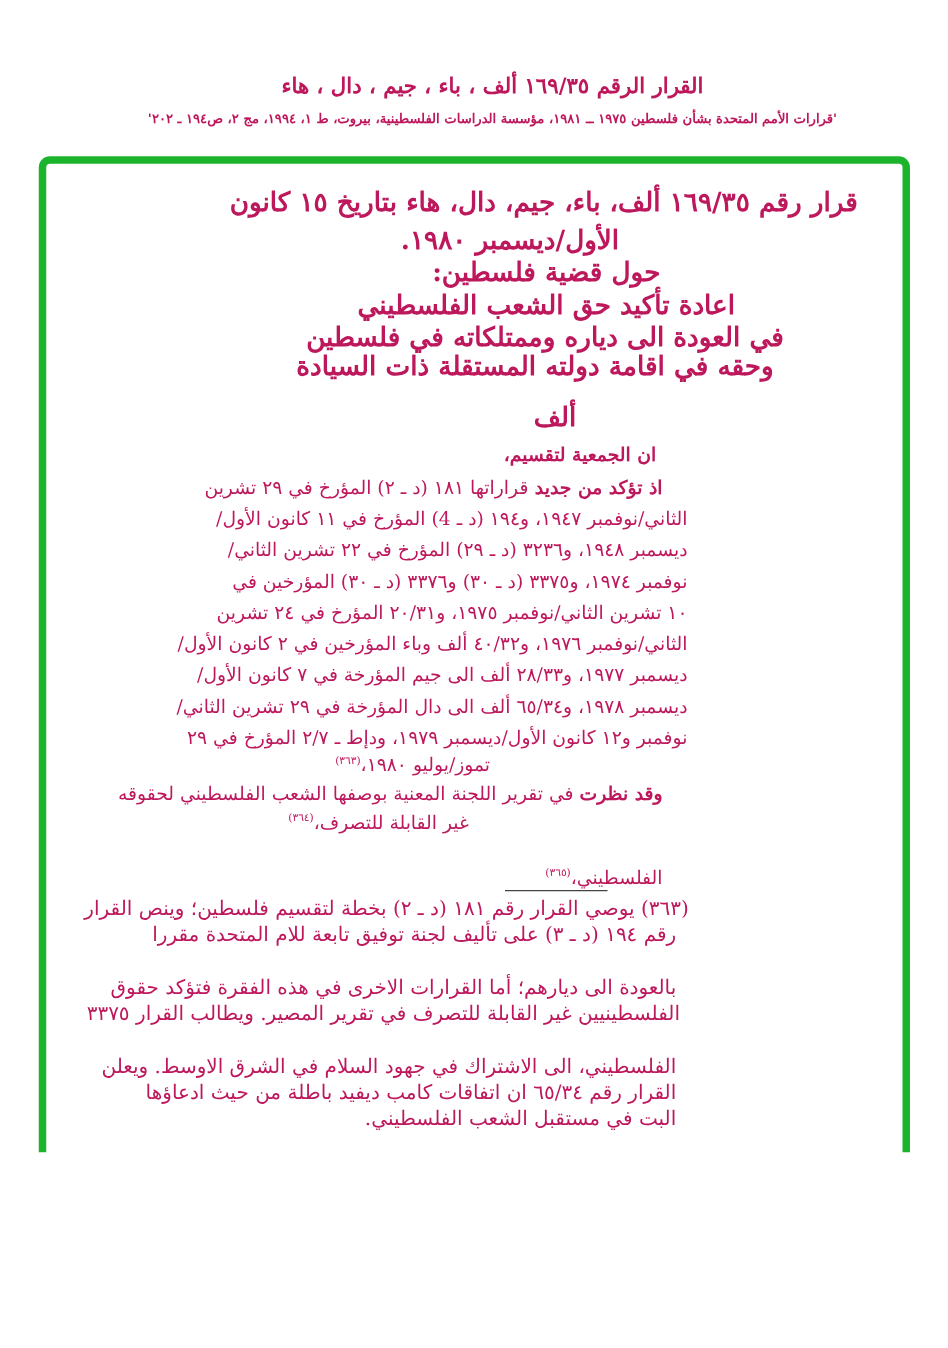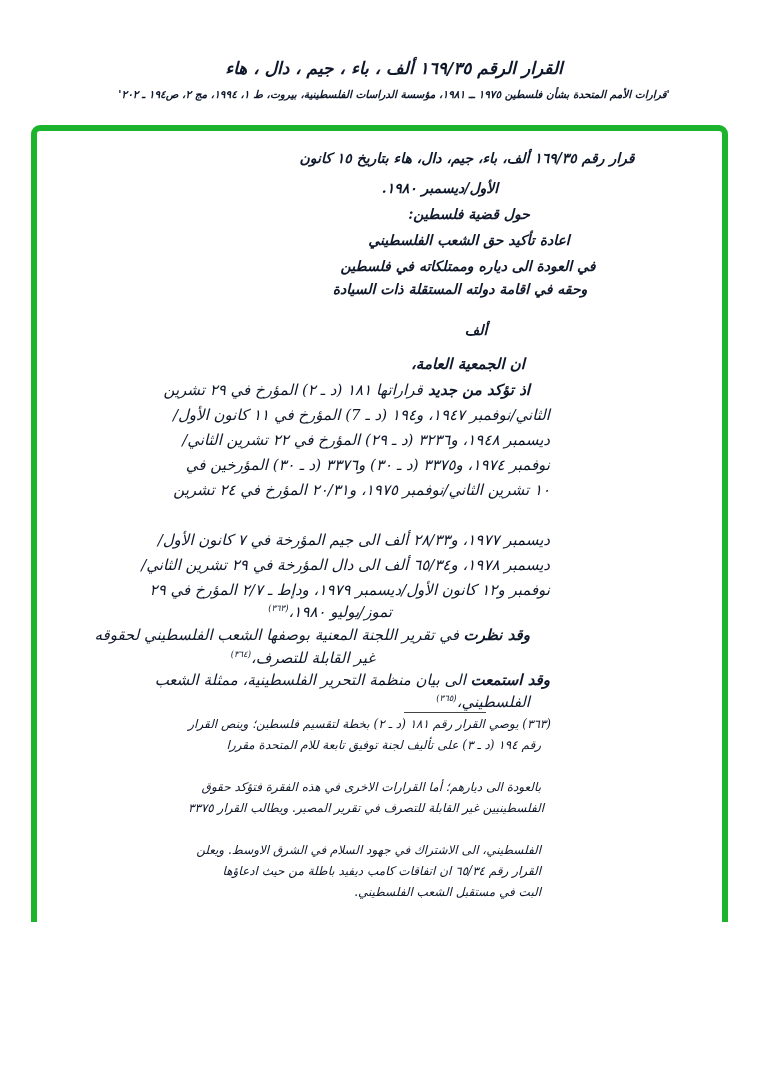--- a/index.html
+++ b/index.html
@@ -1,35 +1,35 @@
 <!DOCTYPE html>
 <html lang="ar"><head>
 <meta charset="utf-8">
 <style>
   html,body { margin:0; padding:0; background:#ffffff; }
   #page {
     position:relative; width:758px; height:922px; background:#ffffff; overflow:hidden;
-    font-family:"DejaVu Serif","Liberation Serif",serif; color:#0f172a;font-style:italic;
+    font-family:"DejaVu Serif","Liberation Serif",serif; color:#be185d;
   }
   
   #header { position:absolute; left:40px; right:10px; top:0; text-align:center; direction:rtl; }
   .hdr-title { position:absolute; top:58px; left:0; right:0; font-size:17px; font-weight:700; white-space:nowrap; }
   .hdr-source { position:absolute; top:88px; left:0; right:0; font-size:10.5px; font-weight:700; white-space:nowrap; }
   
   #green-box {
     position:absolute; left:31px; top:125px; width:697px; height:885px;
     border:6px solid #1cb32d; border-radius:9px; box-sizing:border-box; background:transparent;
   }
   
   #doc-lines { position:absolute; inset:0; }
   .line { position:absolute; white-space:nowrap; direction:rtl; line-height:1.15; }
   .centered { transform:translateX(-50%); }
-  .title { font-size:14px; font-weight:700;margin-left:32px; }
+  .title { font-size:21px; font-weight:700; }
   .body  { font-size:15px; }
-  .fn    { font-size:12px; }
+  .fn    { font-size:16px; }
   .b     { font-weight:700; }
   .sup   { font-size:8.5px; vertical-align:6px; letter-spacing:0; }
   #fn-separator { position:absolute; top:712px; right:272px; width:82px; border-top:1.5px solid #444; }
   .page-num { position:absolute; top:1026px; left:374px; font-size:14px; }
 </style>
 </head>
 <body>
 
 <div id="page">
 
@@ -41,33 +41,33 @@
   <div id="green-box" style="border-color: rgb(28, 179, 45);"></div>
 
   <div id="doc-lines">
       <div class="line title centered" style="top: 150px; left: 435px;"><span>قرار رقم ١٦٩/٣٥ ألف، باء، جيم، دال، هاء بتاريخ ١٥ كانون</span></div>
       <div class="line title centered" style="top: 180px; left: 408px;"><span>الأول/ديسمبر ١٩٨٠.</span></div>
       <div class="line title centered" style="top: 206px; left: 437px;"><span>حول قضية فلسطين:</span></div>
       <div class="line title centered" style="top: 258px; left: 436px;"><span>في العودة الى دياره وممتلكاته في فلسطين</span></div>
       <div class="line title centered" style="top: 232px; left: 437px;"><span>اعادة تأكيد حق الشعب الفلسطيني</span></div>
       <div class="line title centered" style="top: 281px; left: 428px;"><span>وحقه في اقامة دولته المستقلة ذات السيادة</span></div>
       <div class="line title centered" style="top: 322px; left: 444px;"><span>ألف</span></div>
-      <div class="line body" style="top: 356px; right: 233px;"><span class="b">ان الجمعية العامة،</span></div>
+      <div class="line body" style="top: 356px; right: 233px;"><span class="b">ان الجمعية لتقسيم،</span></div>
       <div class="line body" style="top: 382px; right: 228px;"><span class="b">اذ تؤكد من جديد </span><span>قراراتها ١٨١ (د ـ ٢) المؤرخ في ٢٩ تشرين</span></div>
-      <div class="line body" style="top: 407px; right: 208px;"><span>الثاني/نوفمبر ١٩٤٧، و١٩٤ (د ـ 7) المؤرخ في ١١ كانون الأول/</span></div>
+      <div class="line body" style="top: 407px; right: 208px;"><span>الثاني/نوفمبر ١٩٤٧، و١٩٤ (د ـ 4) المؤرخ في ١١ كانون الأول/</span></div>
       <div class="line body" style="top: 432px; right: 208px; margin-left: 48px;"><span>ديسمبر ١٩٤٨، و٣٢٣٦ (د ـ ٢٩) المؤرخ في ٢٢ تشرين الثاني/</span></div>
       <div class="line body" style="top: 457px; right: 208px;"><span>نوفمبر ١٩٧٤، و٣٣٧٥ (د ـ ٣٠) و٣٣٧٦ (د ـ ٣٠) المؤرخين في</span></div>
       <div class="line body" style="top: 482px; right: 208px;"><span>١٠ تشرين الثاني/نوفمبر ١٩٧٥، و٢٠/٣١ المؤرخ في ٢٤ تشرين</span></div>
+      <div class="line body" style="top: 507px; right: 208px;"><span>الثاني/نوفمبر ١٩٧٦، و٤٠/٣٢ ألف وباء المؤرخين في ٢ كانون الأول/</span></div>
       <div class="line body" style="top: 532px; right: 208px;"><span>ديسمبر ١٩٧٧، و٢٨/٣٣ ألف الى جيم المؤرخة في ٧ كانون الأول/</span></div>
       <div class="line body" style="top: 557px; right: 208px;"><span>ديسمبر ١٩٧٨، و٦٥/٣٤ ألف الى دال المؤرخة في ٢٩ تشرين الثاني/</span></div>
       <div class="line body" style="top: 582px; right: 208px;"><span>نوفمبر و١٢ كانون الأول/ديسمبر ١٩٧٩، ودإط ـ ٢/٧ المؤرخ في ٢٩</span></div>
       <div class="line body" style="top: 604px; right: 366px;"><span>تموز/يوليو ١٩٨٠،</span><span class="sup">(٣٦٣)</span></div>
       <div class="line body" style="top: 627px; right: 228px;"><span class="b">وقد نظرت</span><span> في تقرير اللجنة المعنية بوصفها الشعب الفلسطيني لحقوقه</span></div>
       <div class="line body" style="top: 650px; right: 383px;"><span>غير القابلة للتصرف،</span><span class="sup">(٣٦٤)</span></div>
-      <div class="line body" style="top: 672px; right: 208px;"><span class="b">وقد استمعت</span><span> الى بيان منظمة التحرير الفلسطينية، ممثلة الشعب</span></div>
       <div class="line body" style="top: 694px; right: 228px;"><span>الفلسطيني،</span><span class="sup">(٣٦٥)</span></div>
       <div class="line fn" style="top: 718px; right: 207px;"><span>(٣٦٣) يوصي القرار رقم ١٨١ (د ـ ٢) بخطة لتقسيم فلسطين؛ وينص القرار</span></div>
       <div class="line fn" style="top: 739px; right: 217px;"><span>رقم ١٩٤ (د ـ ٣) على تأليف لجنة توفيق تابعة للام المتحدة مقررا</span></div>
       <div class="line fn" style="top: 781px; right: 217px;"><span>بالعودة الى ديارهم؛ أما القرارات الاخرى في هذه الفقرة فتؤكد حقوق</span></div>
       <div class="line fn" style="top: 802px; right: 214px;"><span>الفلسطينيين غير القابلة للتصرف في تقرير المصير. ويطالب القرار ٣٣٧٥</span></div>
       <div class="line fn" style="top: 844px; right: 217px;"><span>الفلسطيني، الى الاشتراك في جهود السلام في الشرق الاوسط. ويعلن</span></div>
       <div class="line fn" style="top: 865px; right: 217px;"><span>القرار رقم ٦٥/٣٤ ان اتفاقات كامب ديفيد باطلة من حيث ادعاؤها</span></div>
       <div class="line fn" style="top: 886px; right: 217px;"><span>البت في مستقبل الشعب الفلسطيني.</span></div>
       <div class="line fn" style="top: 933px; right: 213px;"><span>٣٥ (A/35/35).</span></div>
       <div class="line fn" style="top: 956px; right: 207px;"><span>(٣٦٥) A/35/PV.75، الصفحة 18 ـ ٣٥.</span></div>

